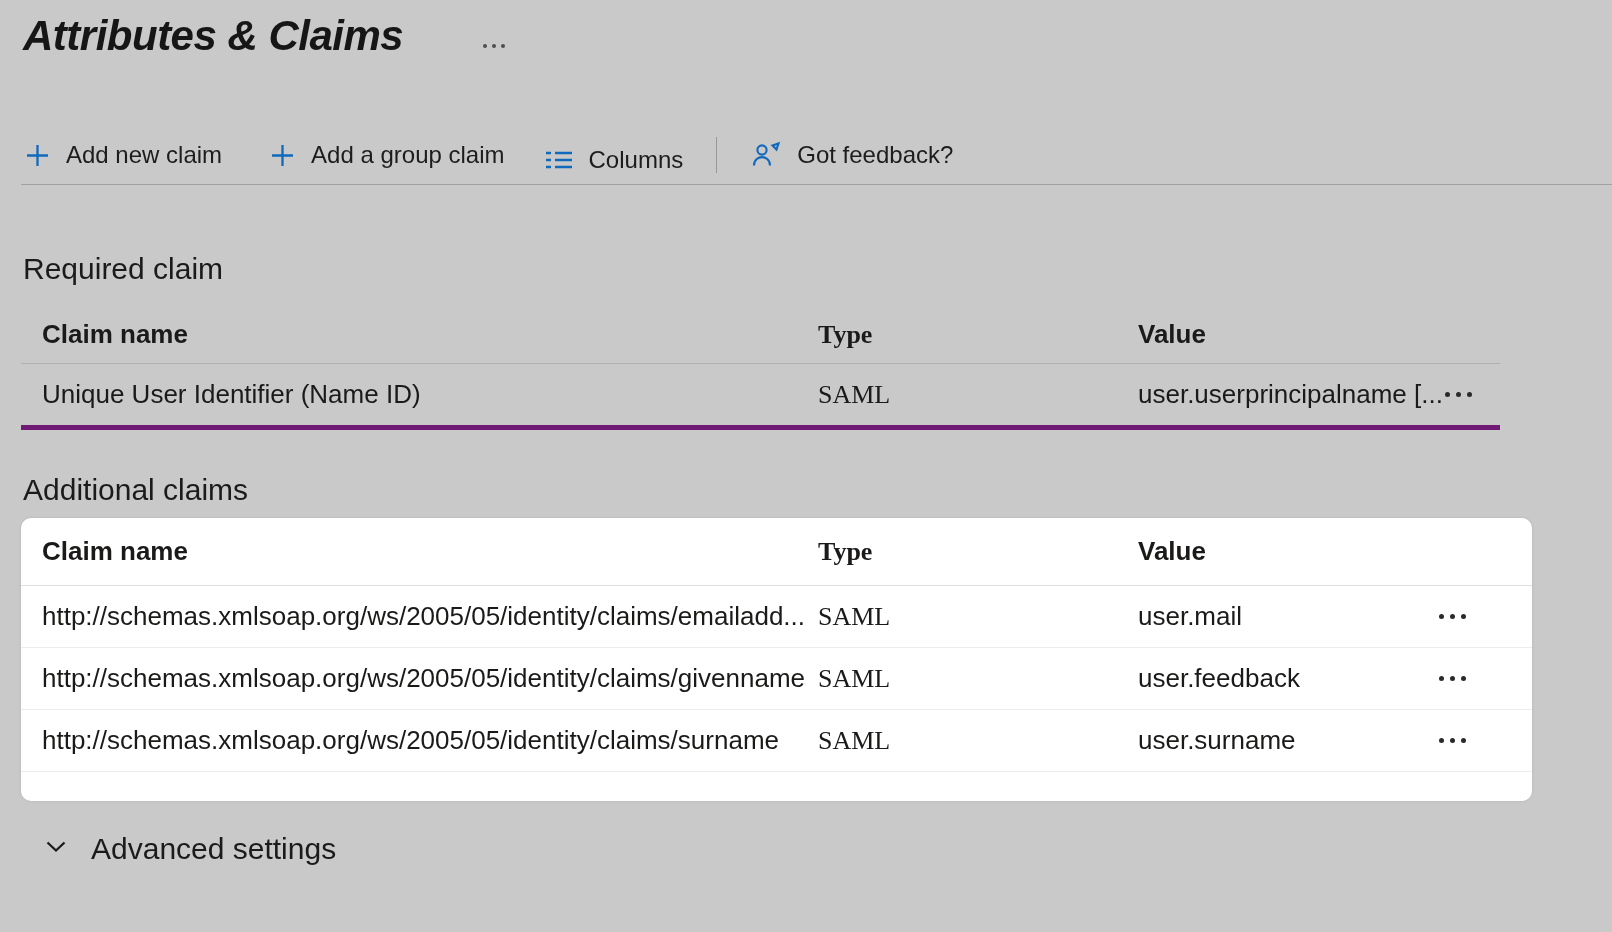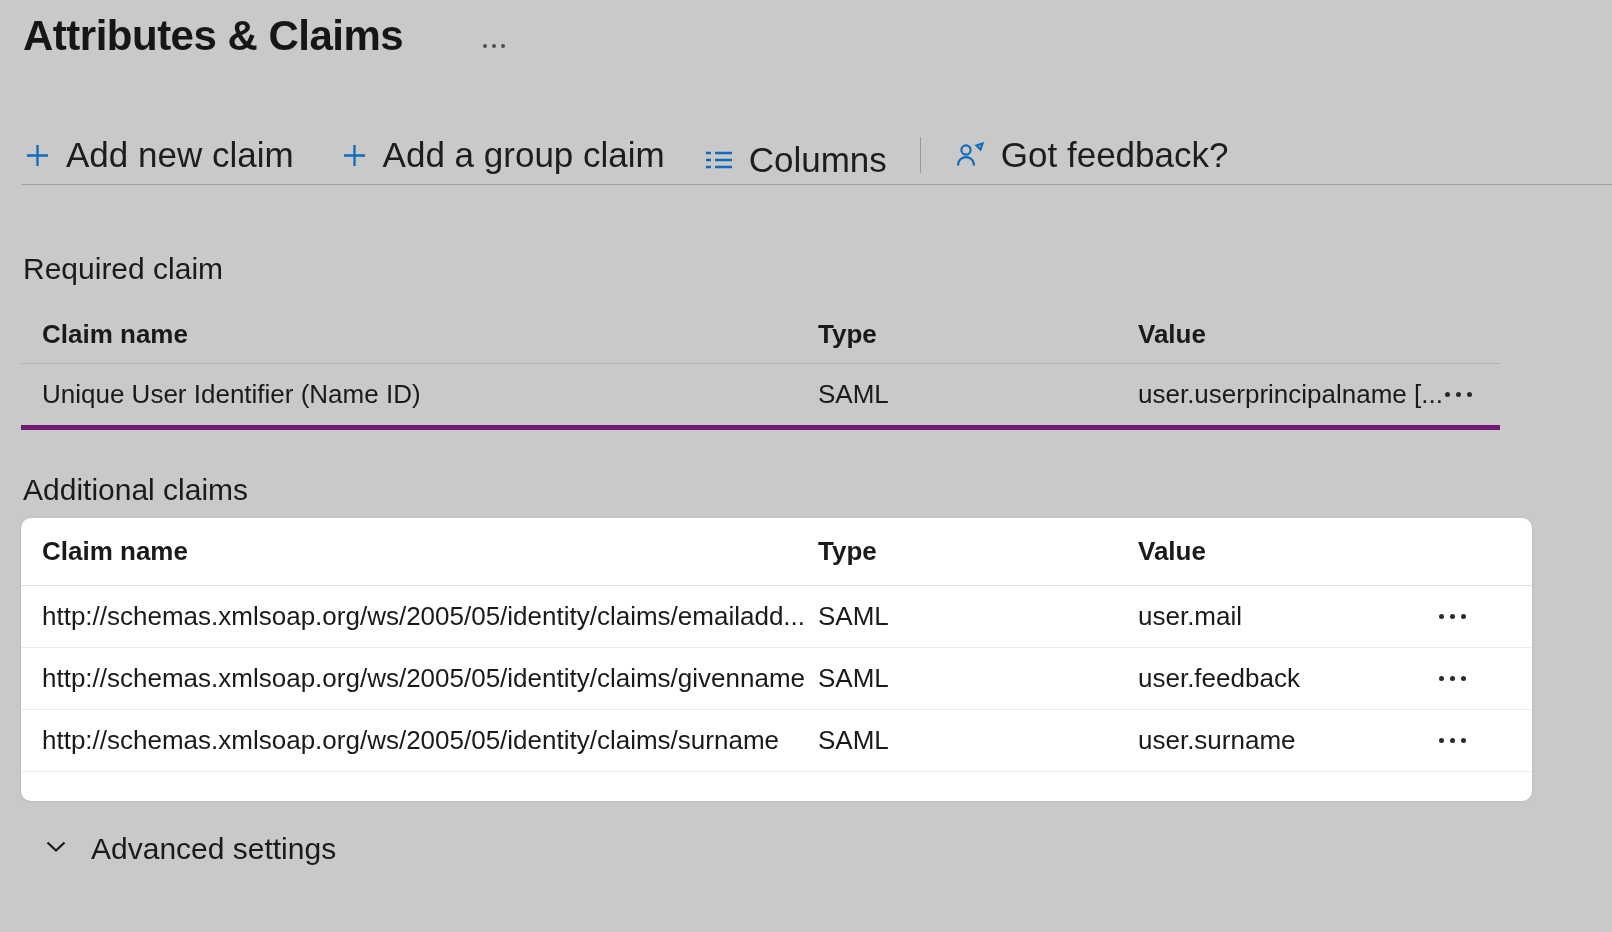--- a/index.html
+++ b/index.html
@@ -7,51 +7,51 @@
     width:1612px;height:932px;position:relative;overflow:hidden;
     background:#c9c9c9;
     font-family:"Liberation Sans", sans-serif;
     color:#1a1a1a;
     -webkit-font-smoothing:antialiased;
   }
 
   
   .page-title{
     position:absolute;left:23px;top:12px;
-    font-size:42px;font-weight:700;letter-spacing:-0.5px;color:#161616;
+    font-size:42px;font-weight:700;letter-spacing:-0.5px;color:#161616;font-style:italic;
   }
   .title-dots{position:absolute;left:483px;top:44px;display:flex;gap:5px;cursor:pointer;}
   .title-dots .dot{width:4px;height:4px;border-radius:50%;background:#4e4e4e;}
 
   
   .toolbar{
     position:absolute;left:24px;top:131px;height:48px;right:0;
     display:flex;align-items:center;
   }
   .tb-item{display:flex;align-items:center;cursor:pointer;}
   .tb-item .tb-ico{display:flex;align-items:center;margin-right:15px;}
-  .tb-label{font-size:35px;color:#1d1d1d;white-space:nowrap;}
+  .tb-label{font-size:24px;color:#1d1d1d;white-space:nowrap;}
   .tb-gap-1{margin-right:47px;}
   .tb-gap-2{margin-right:39px;}
   .tb-gap-3{margin-right:33px;margin-top:9px;}
   .tb-vdivider{width:1px;height:36px;background:#989898;margin-right:33px;}
 
   .toolbar-divider{
     position:absolute;left:21px;right:0;top:184px;height:1px;background:#a2a2a2;
   }
 
   
   .section-title{position:absolute;left:23px;font-size:30px;color:#1b1b1b;}
   .st-required{top:252px;}
   .st-additional{top:473px;}
 
   
   .tbl-row{display:flex;align-items:center;box-sizing:border-box;padding-left:21px;}
   .col-name{width:776px;flex:0 0 auto;overflow:hidden;white-space:nowrap;}
-  .col-type{width:320px;flex:0 0 auto;overflow:hidden;white-space:nowrap;}
+  .col-type{width:320px;flex:0 0 auto;overflow:hidden;white-space:nowrap;font-family:Liberation Serif, serif;}
   .col-value{flex:1 1 auto;display:flex;align-items:center;overflow:hidden;white-space:nowrap;}
   .col-value .val-text{flex:1 1 auto;overflow:hidden;white-space:nowrap;}
   .hdr{font-weight:700;font-size:26px;}
   .cell{font-size:26px;}
 
   .dots{display:flex;gap:6px;flex:0 0 auto;cursor:pointer;padding:8px 2px;}
   .dots .dot{width:5px;height:5px;border-radius:50%;background:#2a2a2a;}
 
   
   .required-table{position:absolute;left:21px;top:306px;width:1479px;}

